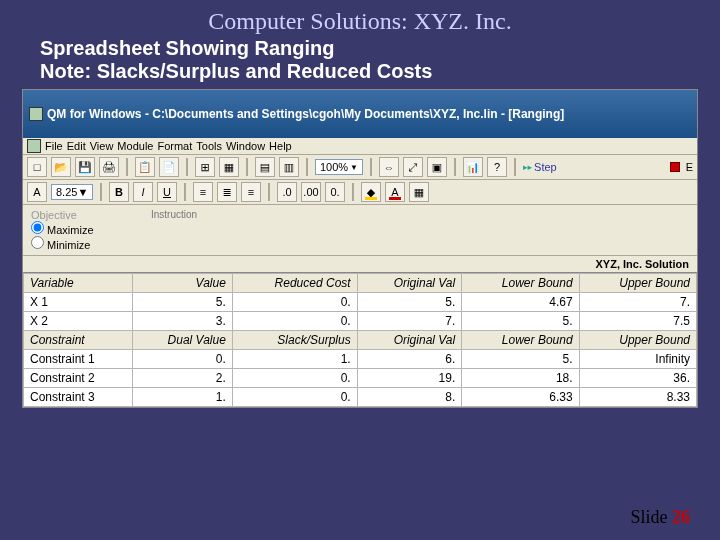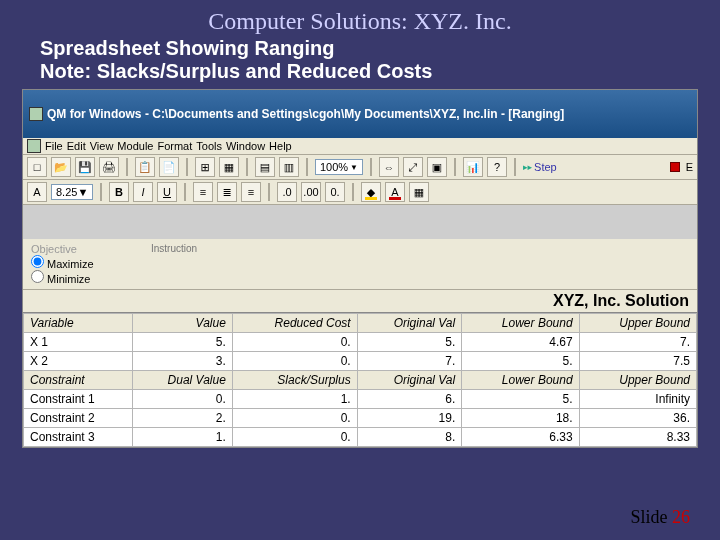--- a/index.html
+++ b/index.html
@@ -75,51 +75,51 @@
     border: 1px solid #7f9db9; background:#fff;
     padding:1px 4px; font-size:11px; width:48px;
     display:inline-flex; justify-content:space-between; align-items:center;
   }
   .zoom .dd { font-size:8px; }
   .fontsize {
     border: 1px solid #7f9db9; background:#fff;
     padding:1px 4px; font-size:11px; width:42px;
     display:inline-flex; justify-content:space-between; align-items:center;
   }
-  .midrow { display:flex; background:#ece9d8; border-bottom:1px solid #aca899;margin-top:34px; }
+  .midrow { display:flex; background:#ece9d8; border-bottom:1px solid #aca899; }
   .objbox {
     width: 120px; padding: 4px 8px; font-size:11px; color:#888;
   }
   .objbox .grp { color:#000; font-size:11px; }
   .objbox label { display:block; color:#000; font-size:11px; }
   .instruction {
     flex:1; padding:4px 8px;
   }
   .instruction .lbl { font-size:10px; color:#777; }
   .instruction .txt { color:#0000cc; font-size:12px; }
   .solhdr {
     background:#ece9d8; text-align:right; font-weight:bold;
-    font-size:16px; padding:2px 8px 2px 9px; border-bottom:1px solid #888;
+    font-size:11px; padding:2px 8px 2px 9px; border-bottom:1px solid #888;
   }
   table.res {
     width:100%; border-collapse: collapse; background:#fff;
     font-size:12px;
   }
   table.res th, table.res td {
     border:1px solid #b5b5b5; padding:2px 6px;
     text-align:right;
   }
   table.res th { background:#ece9d8; font-weight:normal;font-style:italic; }
   table.res td.lbl, table.res th.lbl { text-align:left; }
   .slidenum {
     position:absolute; bottom:12px; right:30px;
     font-family: Georgia, serif; font-size:18px;
   }
   .slidenum .s { color:#000; }
-  .slidenum .n { color:#c00; }
+  .slidenum .n { color:#c00;font-weight:bold; }
   .colorbtn { position:relative; }
   .colorbtn::after { content:""; position:absolute; bottom:1px; left:3px; right:3px; height:3px; background:#c00; }
   .colorbtn.fill::after { background:#ffcc00; }
   .step { font-size:11px; color:#33a; display:inline-flex; align-items:center; gap:2px; }
   .step::before { content:"▸▸"; font-size:9px; color:#2a8; }
   .red-sq { width:10px; height:10px; background:#c00; border:1px solid #600; display:inline-block; margin-right:2px; }
 </style>
 </head>
 <body>
 

